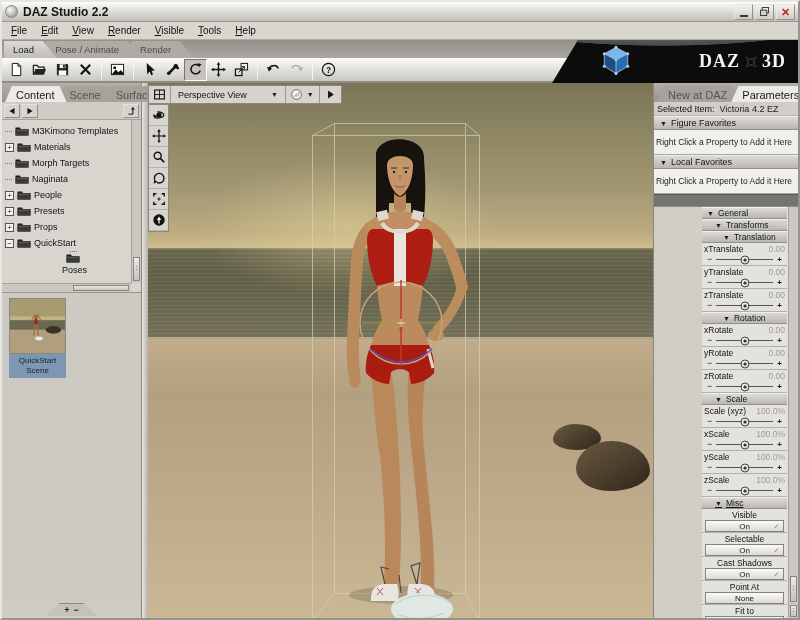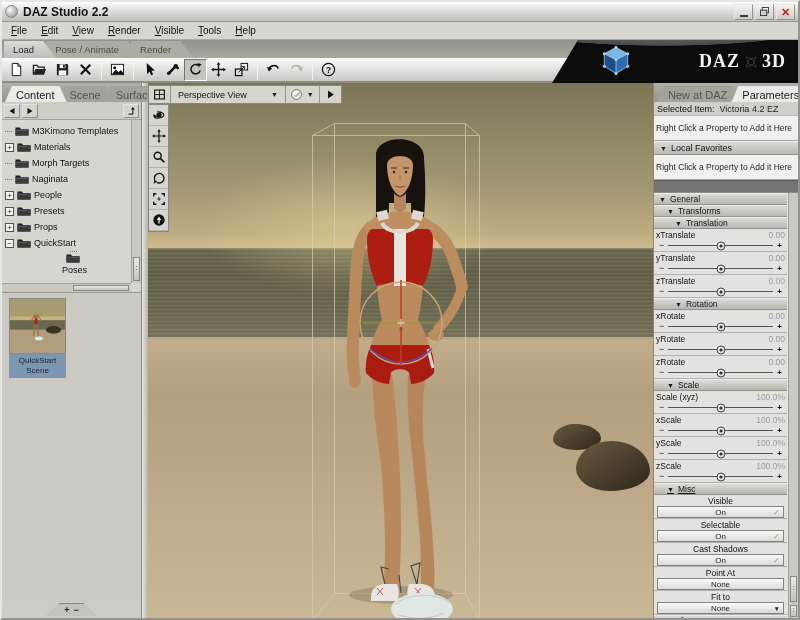--- a/index.html
+++ b/index.html
@@ -101,21 +101,21 @@
   .figure{position:absolute;left:122px;top:40px;width:260px;height:500px;}
 
   
   .selitem{height:14px;display:flex;align-items:center;font-size:9px;color:#111;padding:0 3px;gap:5px;border-bottom:1px solid #bab7b0;flex:none;}
   .selitem .val{color:#222;}
   .favhead,.phead{background:linear-gradient(#dcdad5,#bab7b0);border-top:1px solid #efeeeb;border-bottom:1px solid #94918a;display:flex;align-items:center;color:#141414;flex:none;}
   .favhead{height:14px;font-size:9px;padding-left:6px;}
   .harrow{font-size:7px;margin-right:4px;color:#1a1a1a;}
   .favhint{height:25px;background:#f1f0ed;border-bottom:1px solid #aaa7a0;font-size:8.5px;color:#222;display:flex;align-items:center;padding-left:2px;flex:none;white-space:nowrap;overflow:hidden;}
   .darkbar{height:13px;background:#767470;border-top:1px solid #5a5854;border-bottom:1px solid #8f8c85;flex:none;}
-  .params{flex:1;position:relative;background:#e4e2de;overflow:hidden;}
+  .params{flex:1;position:relative;background:#e4e2de;overflow:hidden;margin-left:48px;}
   .paramrows{position:absolute;left:0;top:0;right:11px;bottom:0;}
   .phead{height:12px;font-size:8.5px;}
   .prow{height:23px;border-bottom:1px solid #b3b0a9;padding:1px 2px 12px 2px;}
   .plab{display:flex;justify-content:space-between;font-size:8.5px;color:#111;height:10px;line-height:10px;}
   .pv{color:#9c9c9c;}
   .ptrackrow{position:relative;display:flex;align-items:center;height:11px;padding:0 3px;}
   .pminus{font-size:9px;color:#222;line-height:9px;}
   .pplus{font-size:8px;font-weight:bold;color:#111;line-height:8px;}
   .ptrack{flex:1;height:0;border-top:1px solid #55534e;margin:0 4px;}
   .pknob{position:absolute;left:50%;top:50%;transform:translate(-50%,-50%);width:9px;height:9px;border-radius:50%;border:1px solid #444;background:radial-gradient(circle at 35% 35%,#fff,#cfccc6);}
@@ -592,20 +592,24 @@
               </svg></span>
             <span><svg viewBox="0 0 16 16">
                 <path d="M5 3v10l7-5z" fill="#111"></path>
               </svg></span>
           </span>
         </div>
       <div class="selitem">
         <span>Selected Item:</span>
         <span class="val">Victoria 4.2 EZ</span>
       </div>
+      <div class="favhead">
+          <span class="harrow">▼</span>
+          <span>Figure Favorites</span>
+        </div>
       <div class="favhint">Right Click a Property to Add it Here</div>
       <div class="favhead">
           <span class="harrow">▼</span>
           <span>Local Favorites</span>
         </div>
       <div class="favhint">Right Click a Property to Add it Here</div>
       <div class="darkbar"></div>
       <div class="params">
         <div class="paramrows" id="paramrows">
             <div class="phead" style="padding-left: 5px;">

